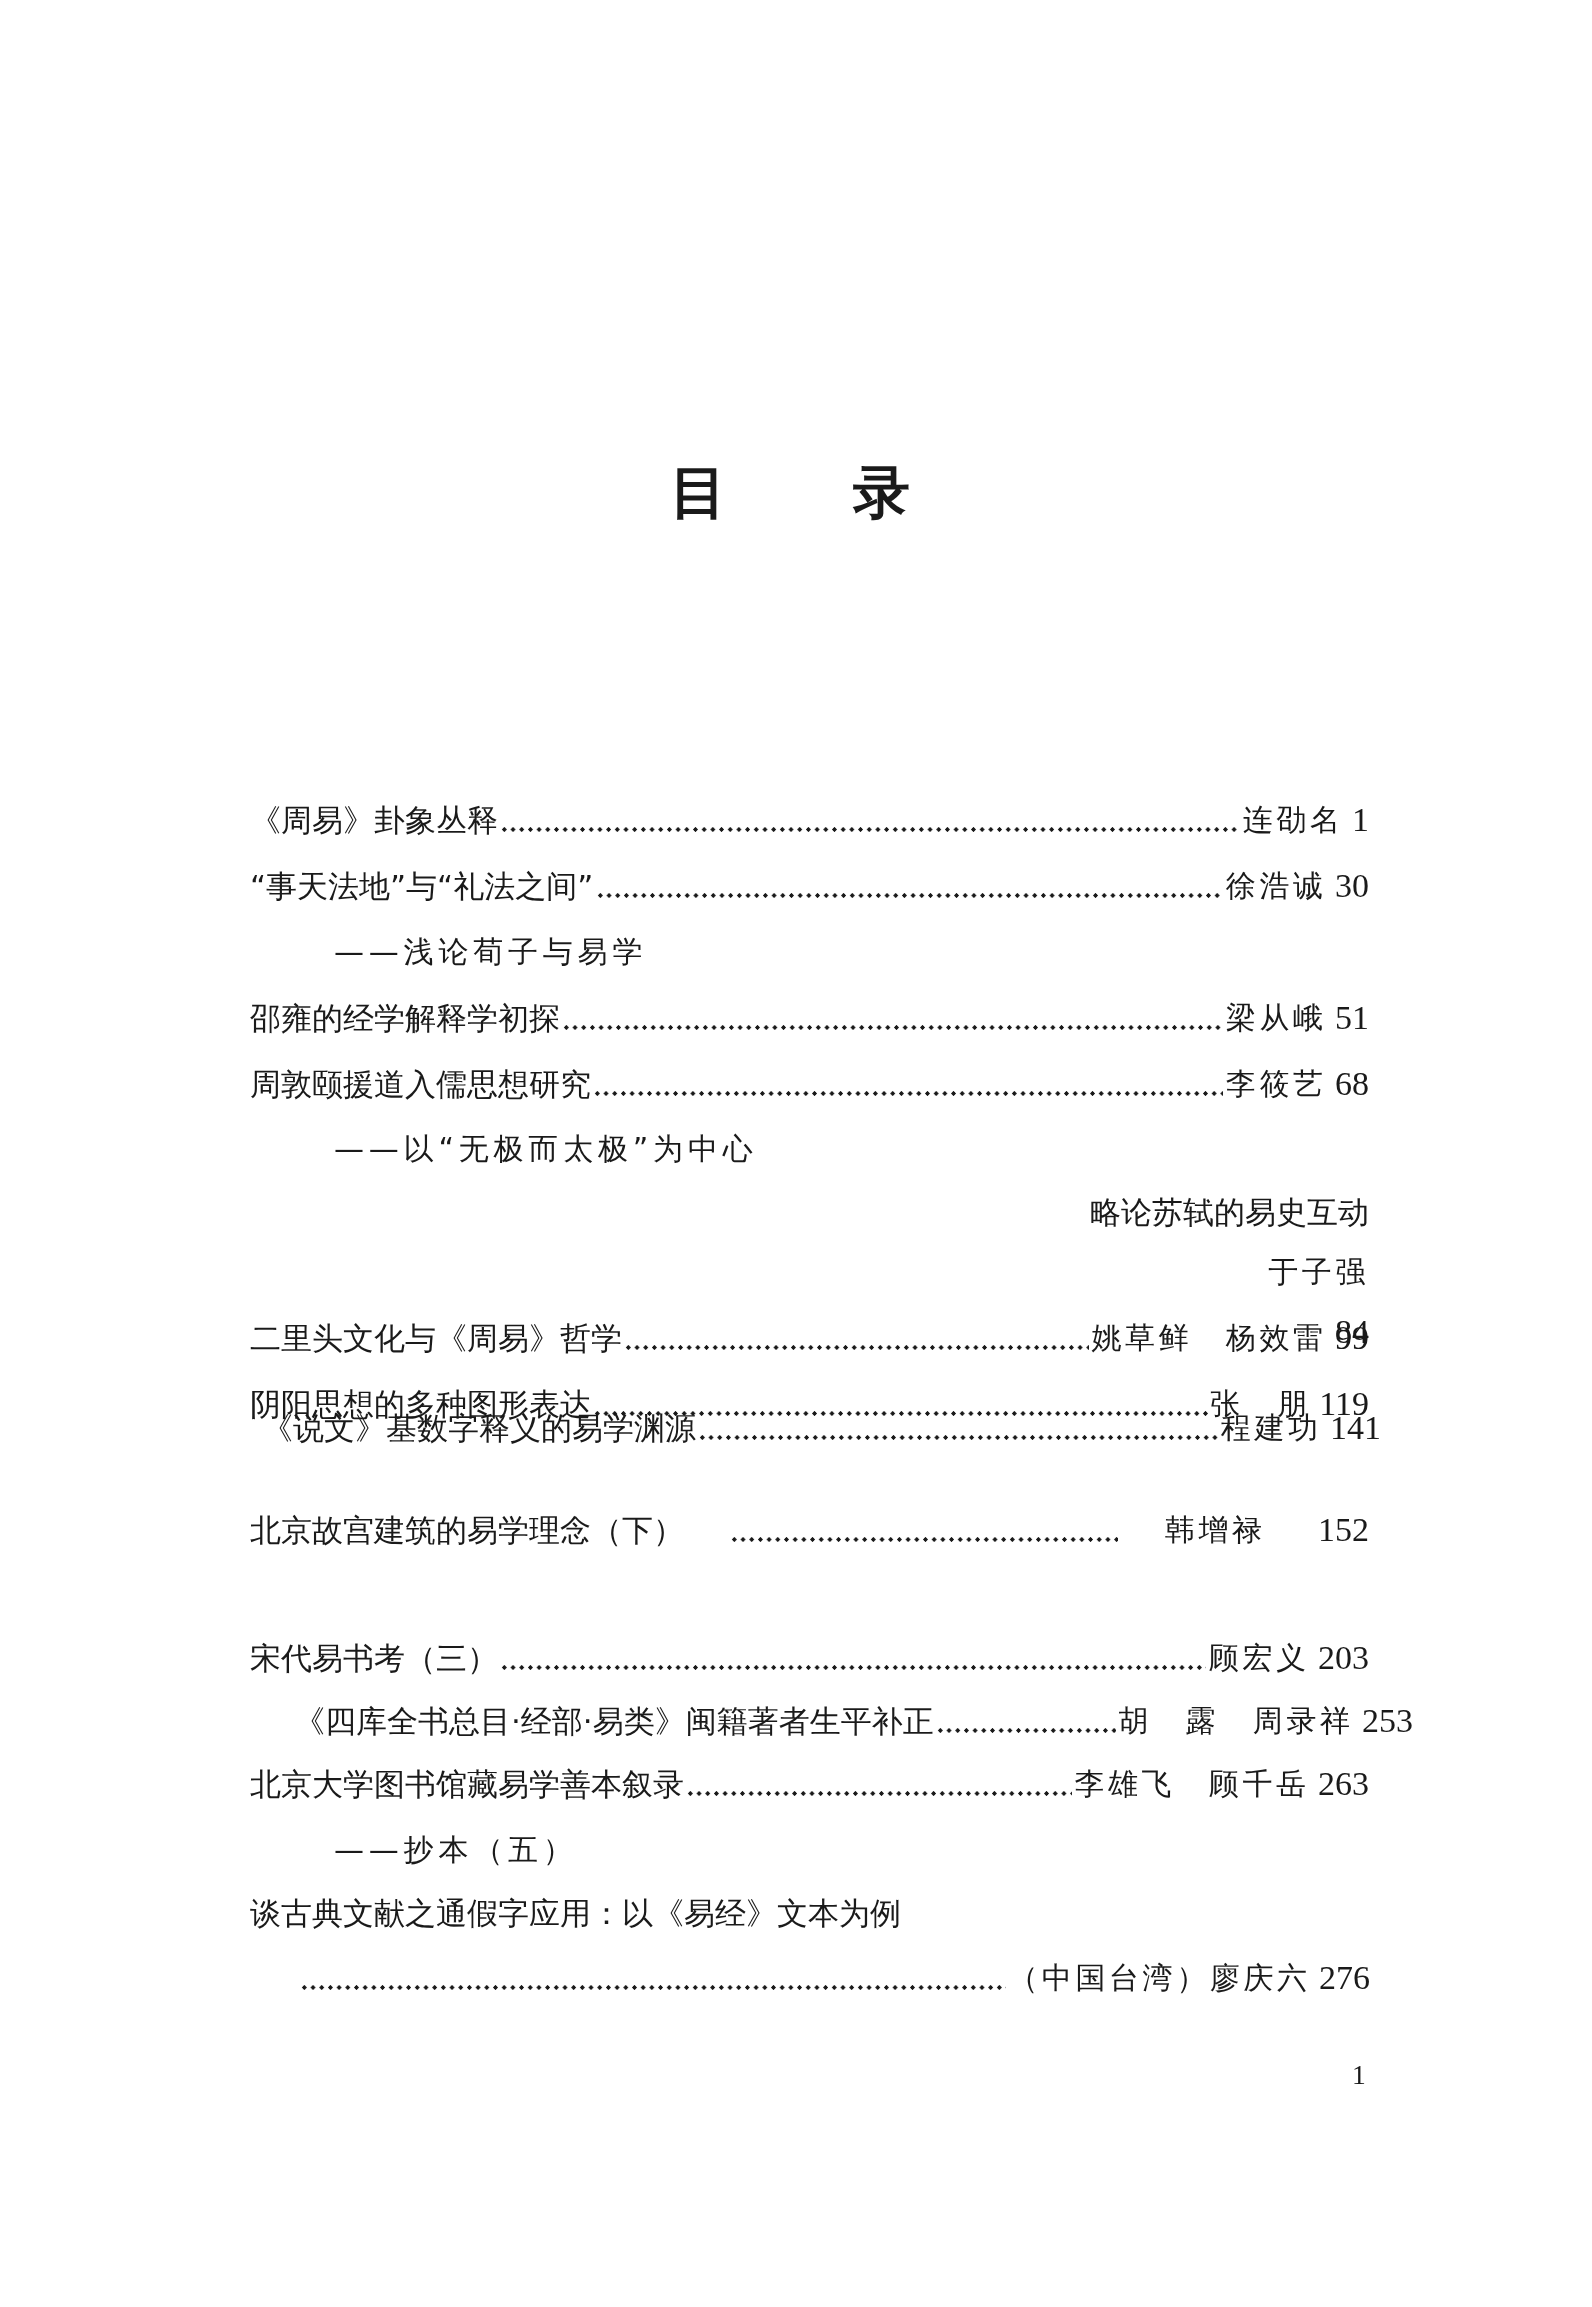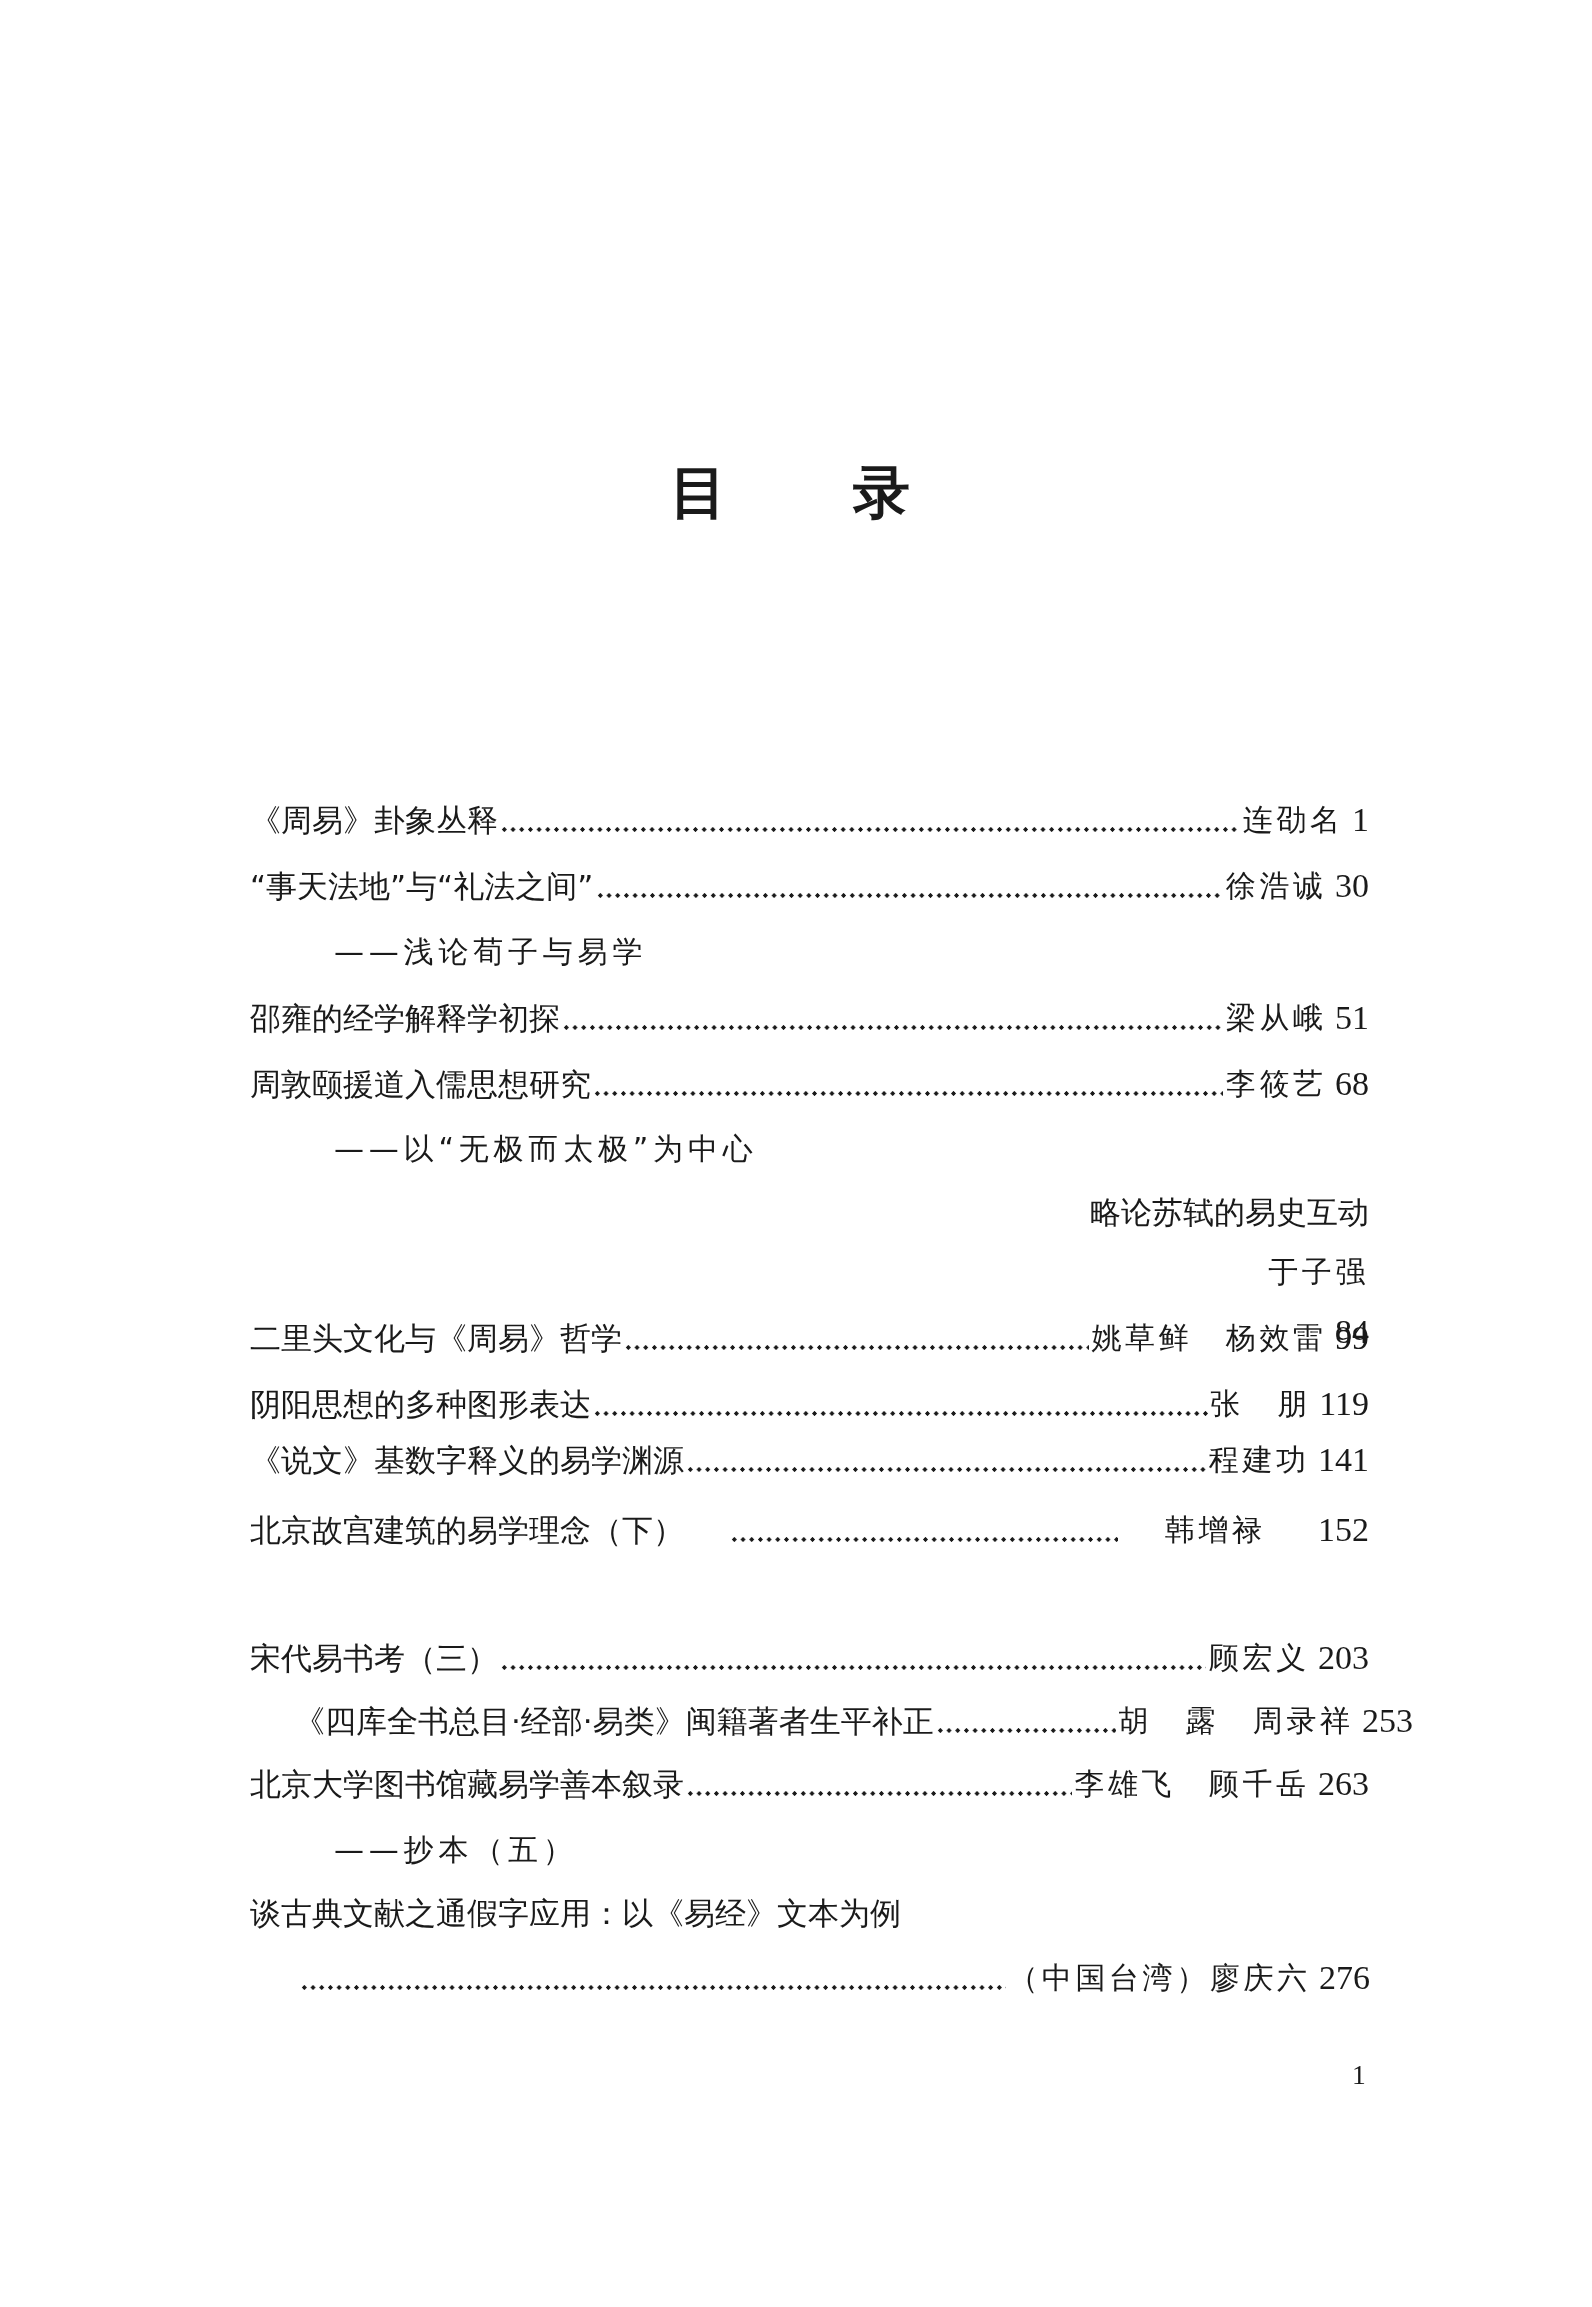--- a/index.html
+++ b/index.html
@@ -88,21 +88,21 @@
       <span class="dots"></span>
       <span class="author">姚草鲜　杨效雷</span>
       <span class="page">99</span>
     </div>
     <div class="row" style="top: 1374px;">
       <span class="title">阴阳思想的多种图形表达</span>
       <span class="dots"></span>
       <span class="author">张　朋</span>
       <span class="page">119</span>
     </div>
-    <div class="row" style="top: 1430px;">
+    <div class="row" style="top: 1398px; margin-left: 12px;">
       <span class="title">《说文》基数字释义的易学渊源 </span>
       <span class="dots"></span>
       <span class="author">程建功</span>
       <span class="page">141</span>
     </div>
     <div class="row" style="top: 1500px; gap: 44px;">
       <span class="title">北京故宫建筑的易学理念（下）</span>
       <span class="dots"></span>
       <span class="author">韩增禄</span>
       <span class="page">152</span>

